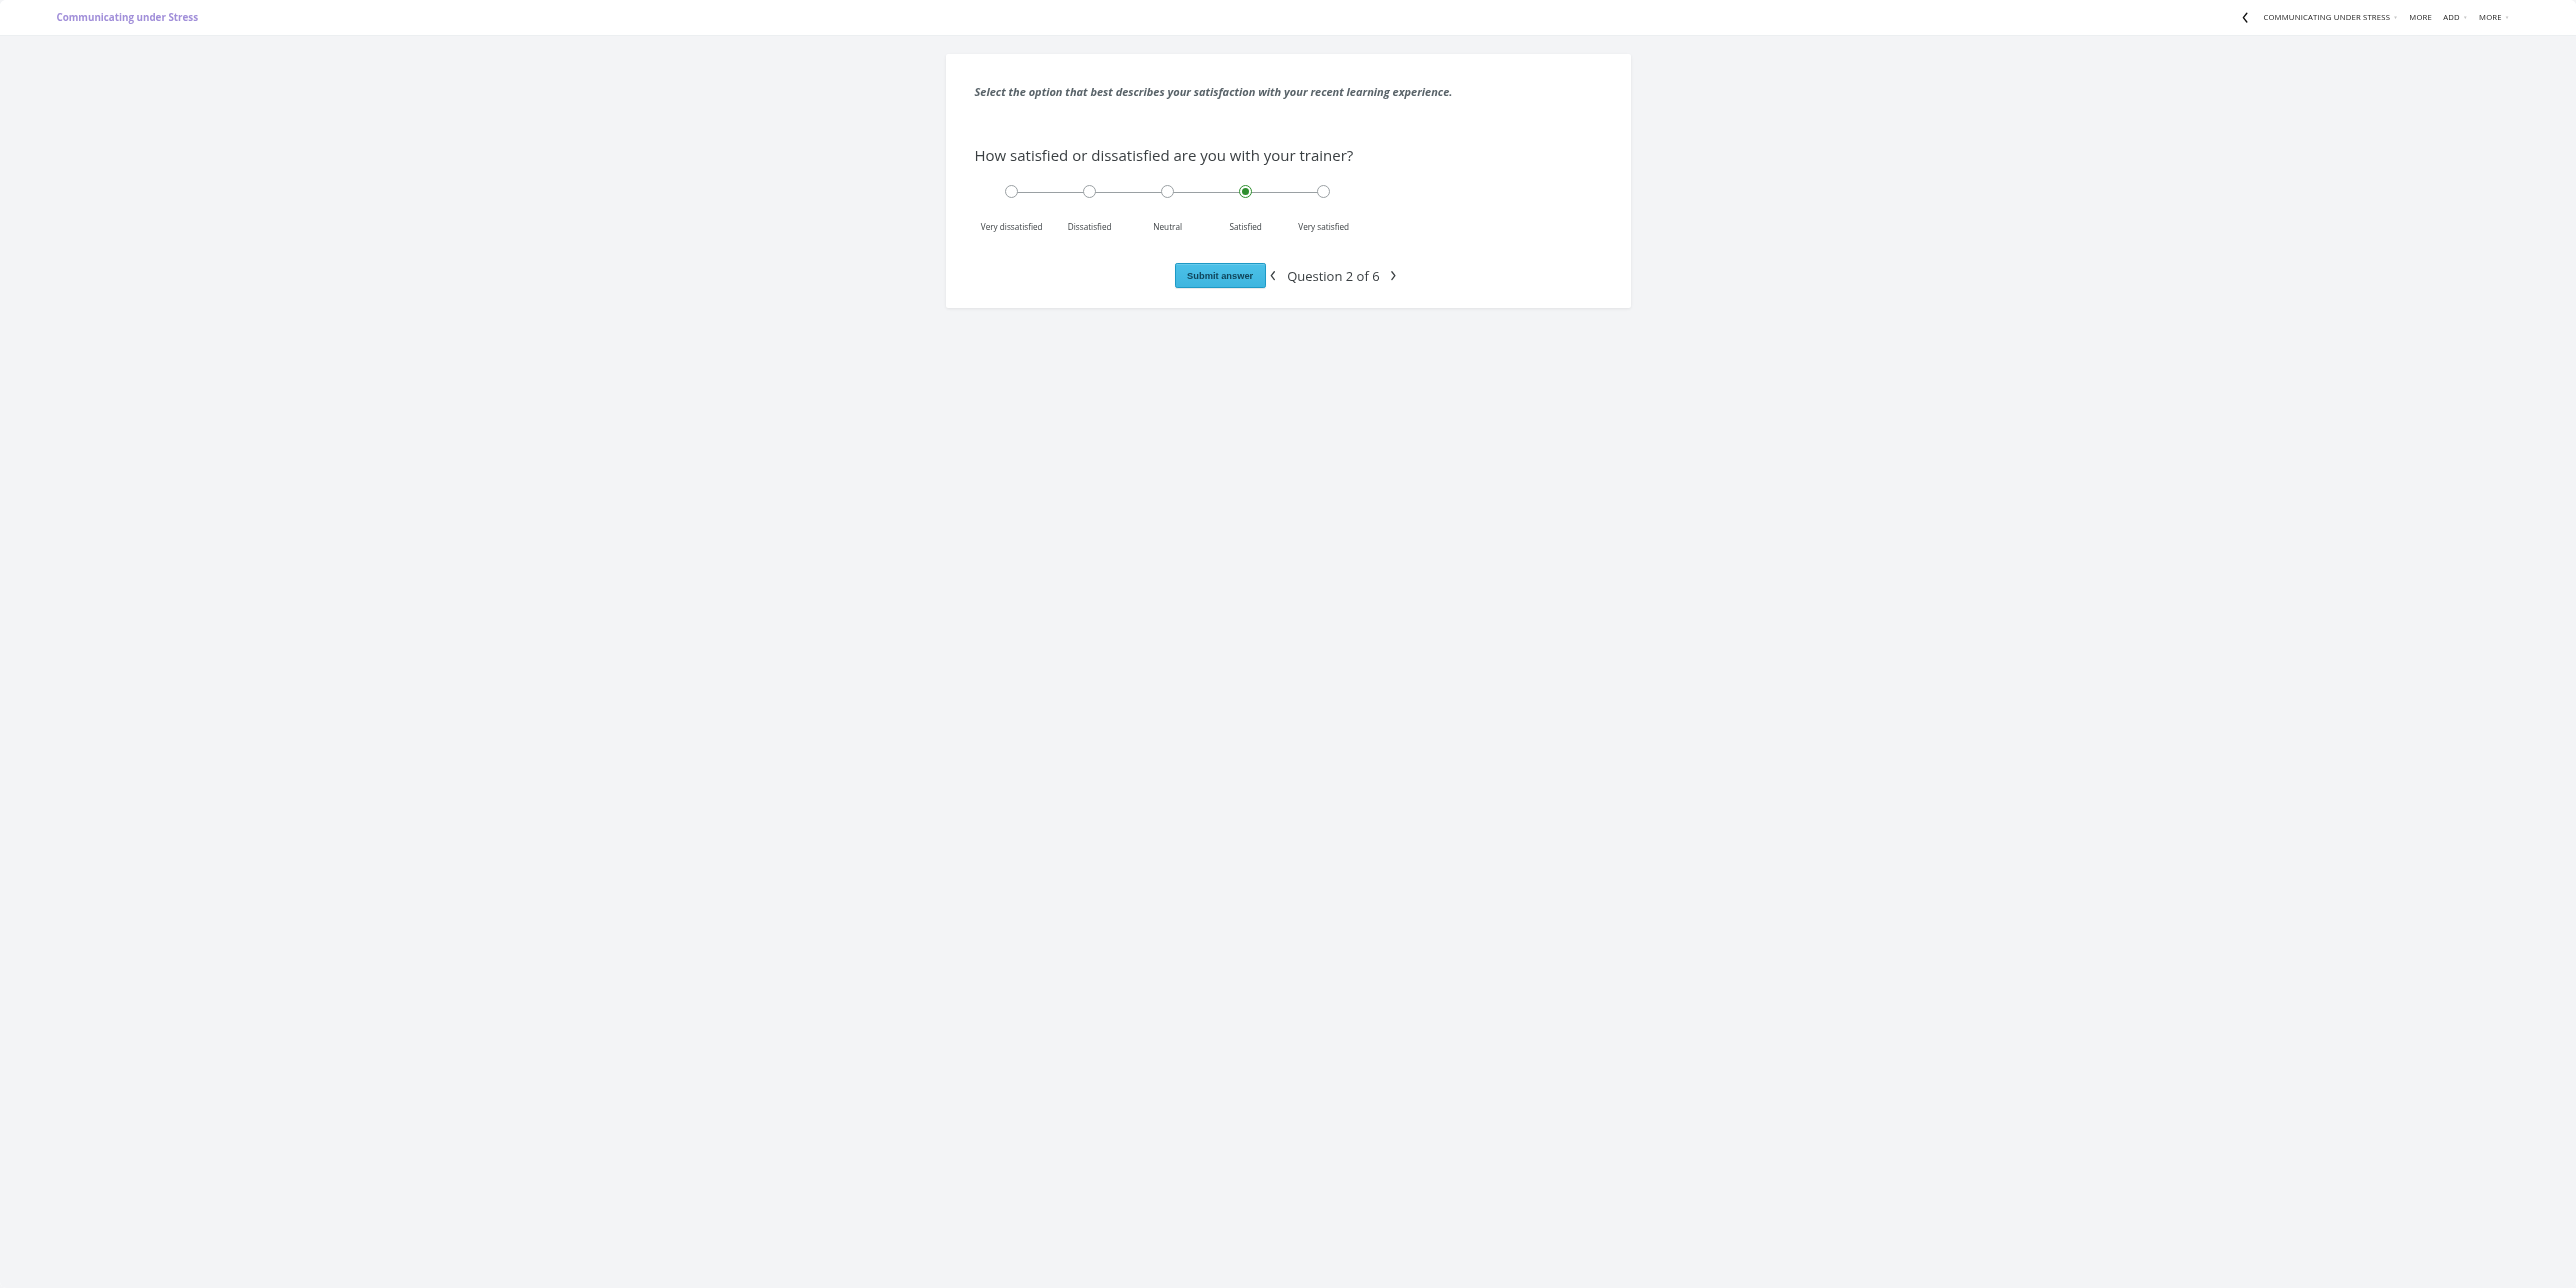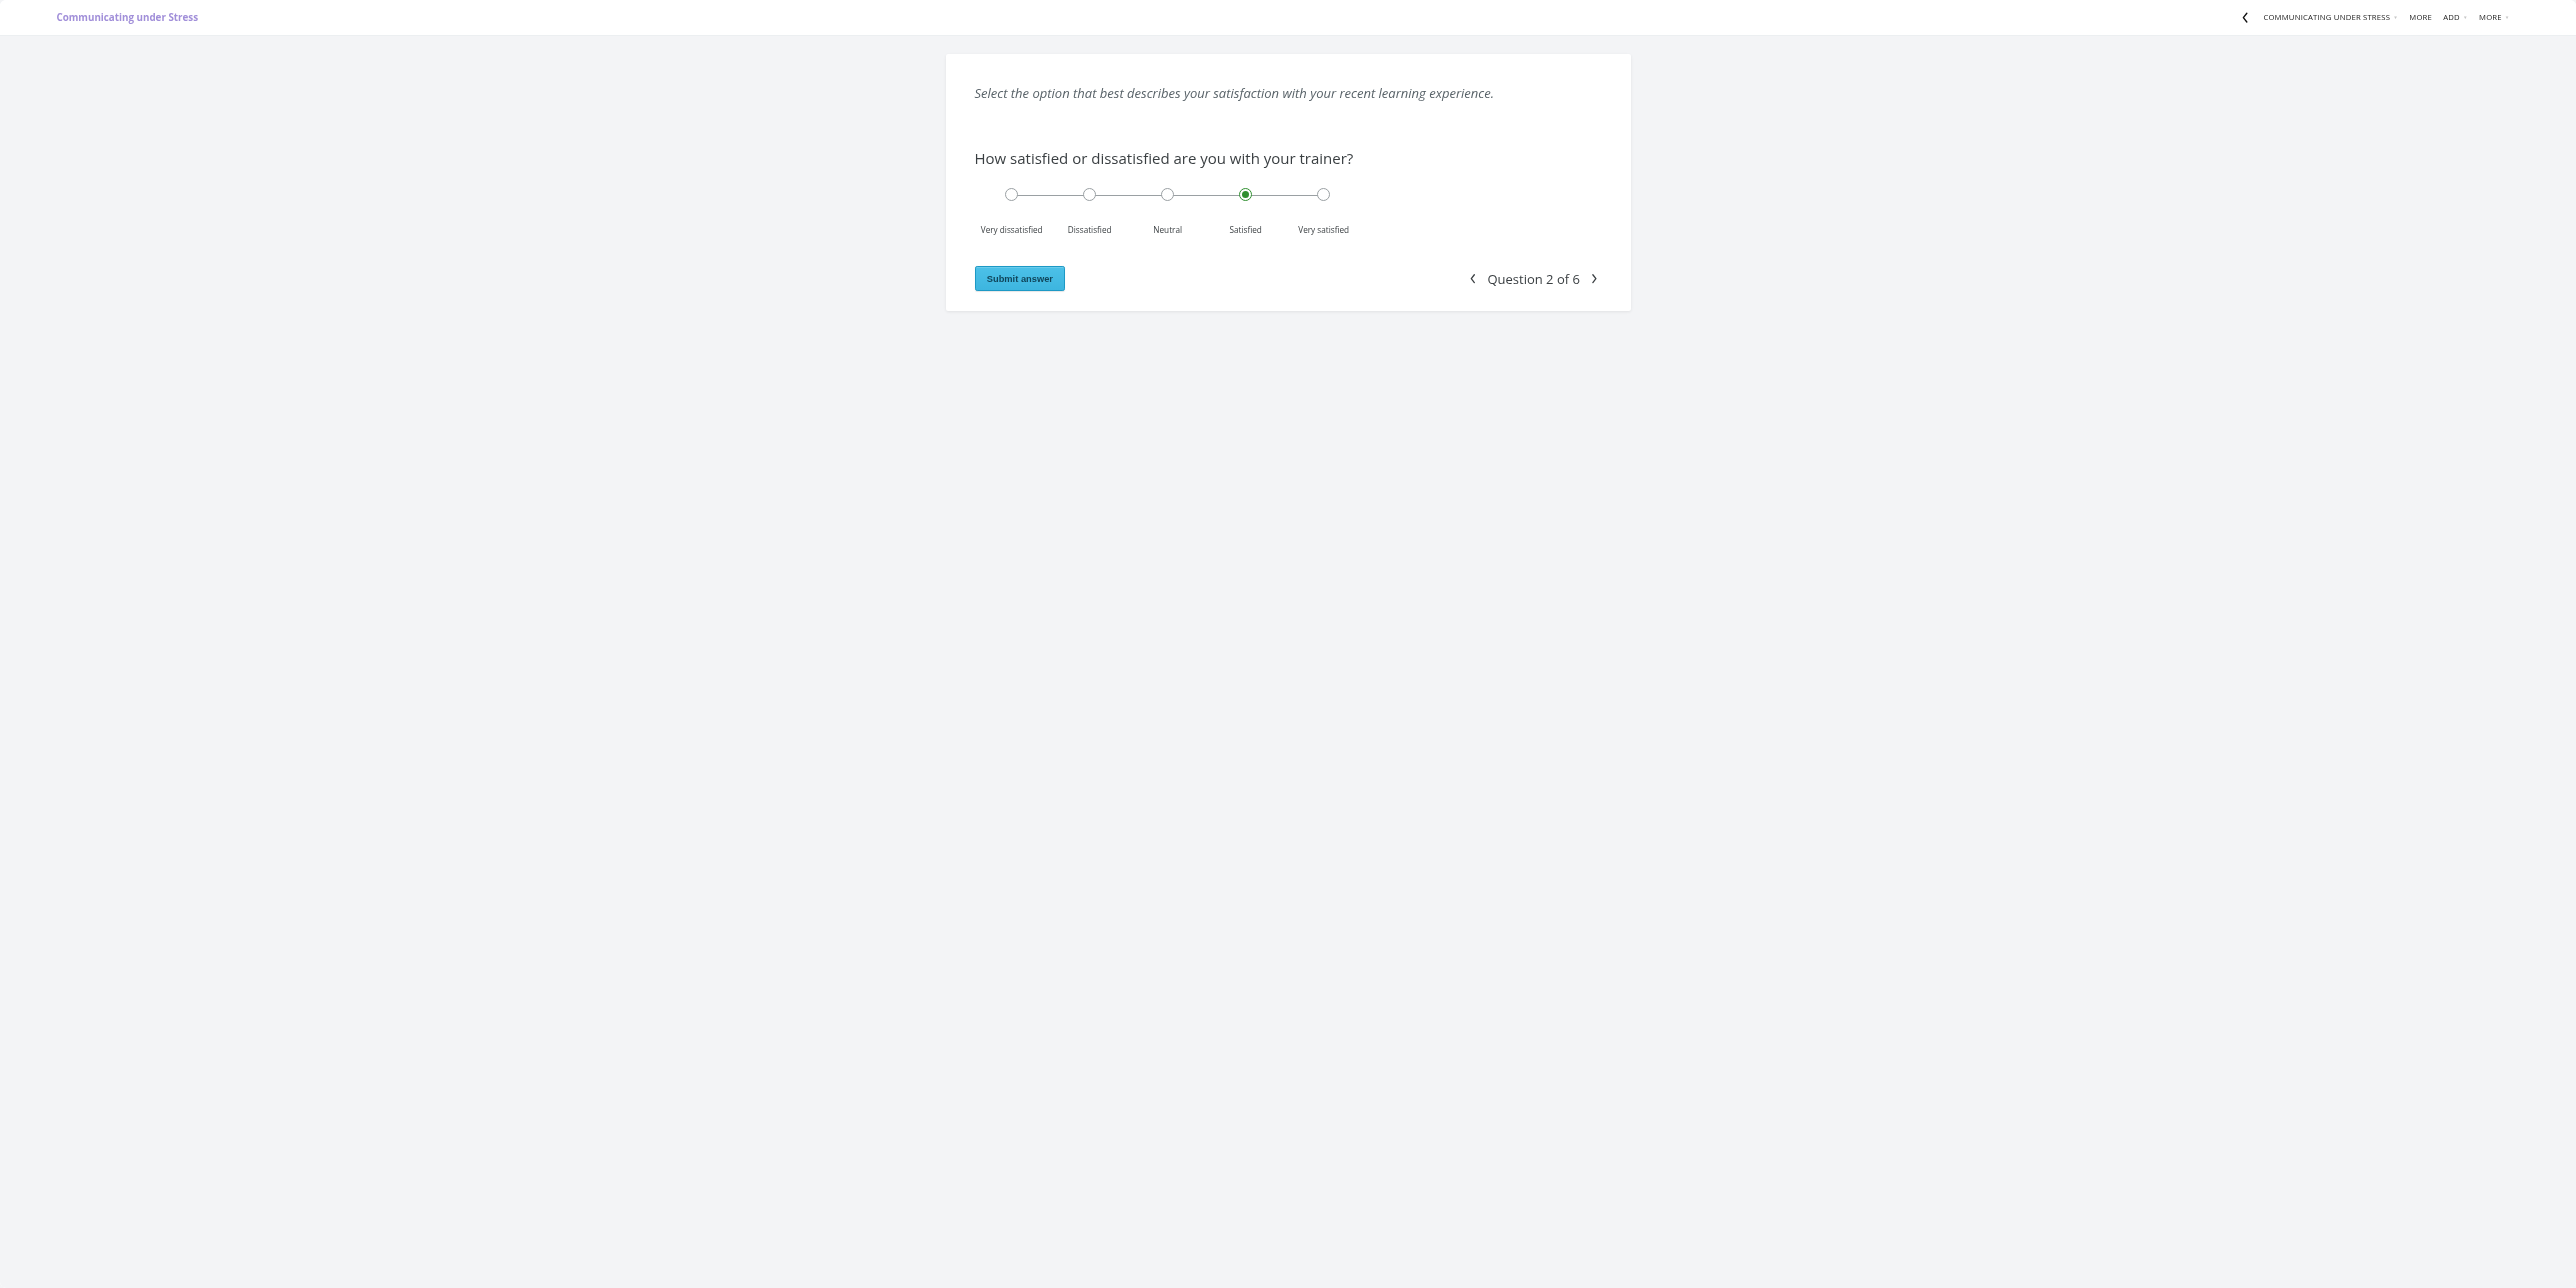--- a/index.html
+++ b/index.html
@@ -73,24 +73,24 @@
   .card {
     width: 685px;
     max-width: 92%;
     margin: 0 auto;
     background: #fff;
     border-radius: 2.1px;
     box-shadow: 0 1px 3.1px rgba(0,0,0,0.08);
     padding: 30px 29px 20.6px 29px;
   }
   .prompt-text {
-    font-size: 13px;
+    font-size: 11px;
     color: #596369;
     font-style: italic;
-    font-weight: 400;
+    font-weight: 700;
     margin-bottom: 46px;
   }
   .question-text {
     font-size: 15px;
     color: #3a3f42;
     margin-bottom: 20.6px;
   }
   .likert {
     position: relative;
     width: 376px;
@@ -145,21 +145,21 @@
   }
   .likert-label {
     margin-top:23px;
     font-size:8.2px;
     color:#3a3f42;
     white-space:nowrap;
   }
   .card-footer {
     display:flex;
     align-items:center;
-    justify-content:space-between;
+    justify-content:center;
     margin-top:5.2px;
   }
   .submit-btn {
     background: linear-gradient(#4cc1e8,#3db5df);
     border:0.5px solid #1d99c5;
     color:#10455a;
     font-size:9.3px;
     font-weight:700;
     padding:6.2px 11.3px;
     border-radius:2.1px;

